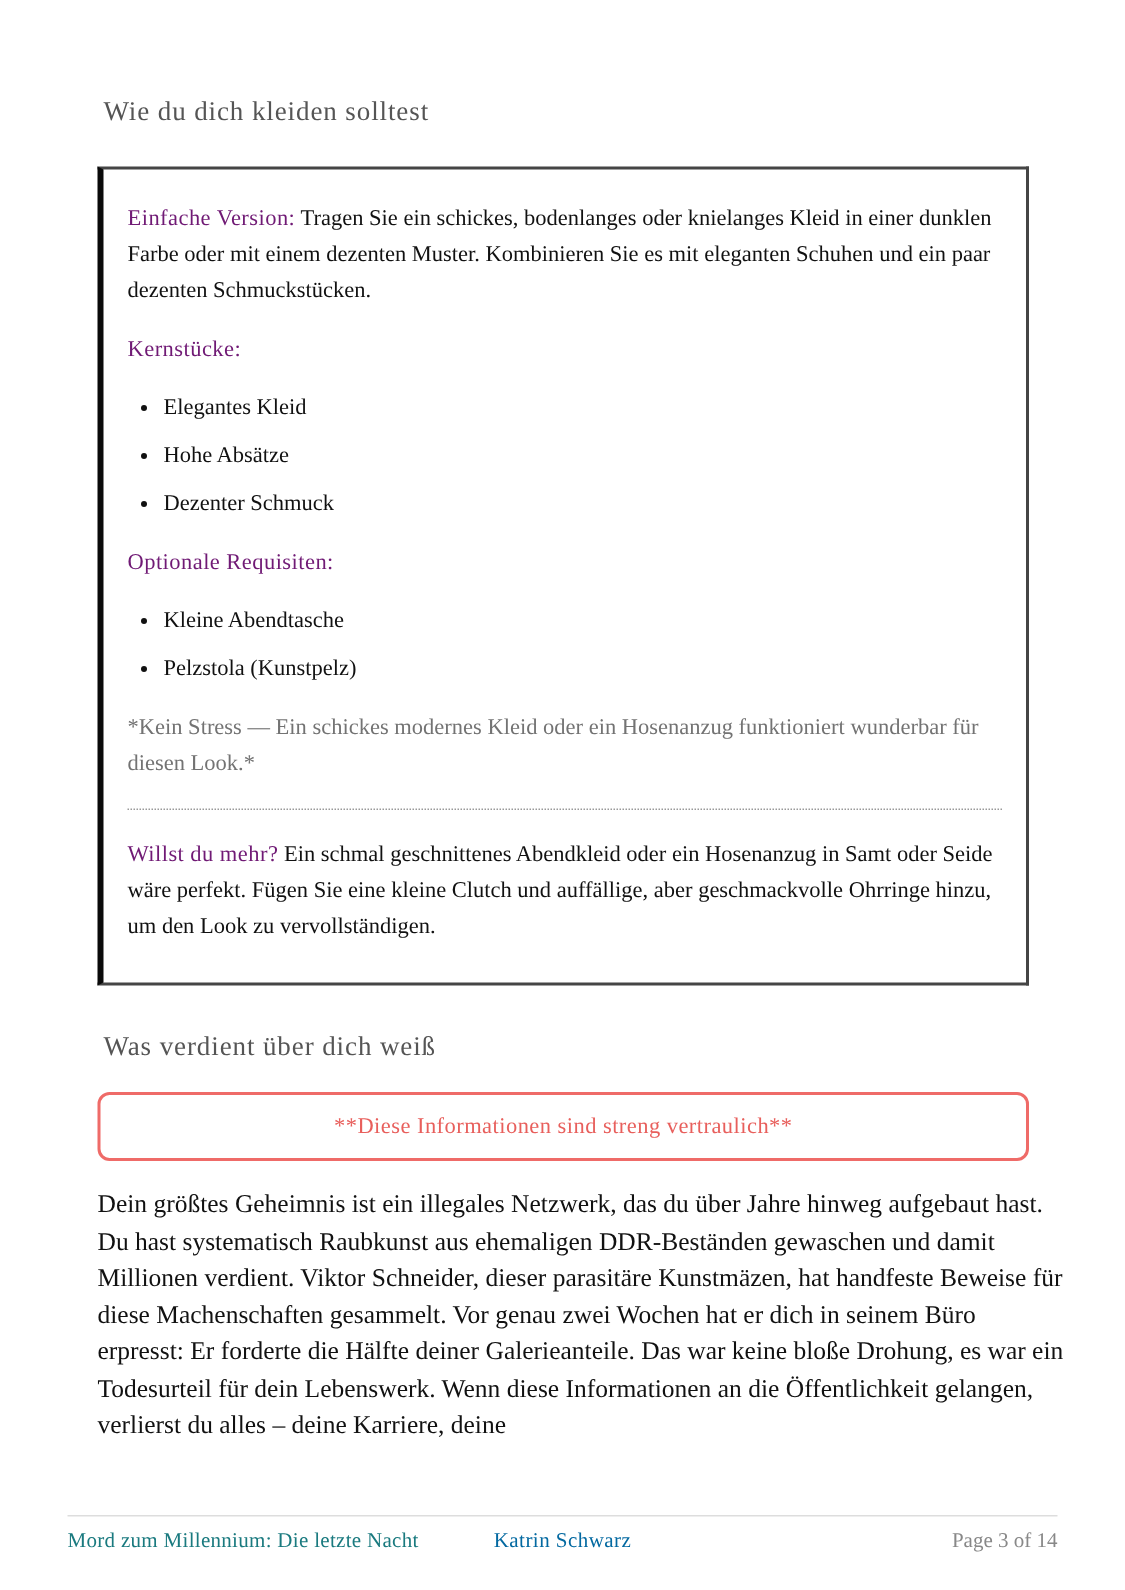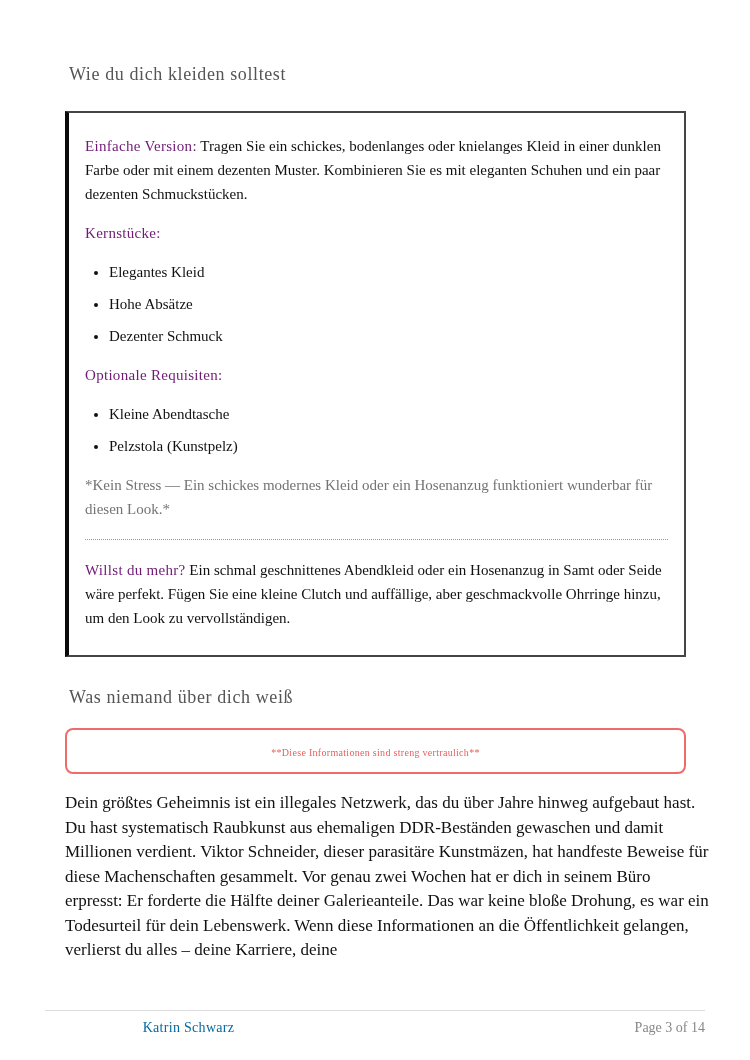--- a/index.html
+++ b/index.html
@@ -58,21 +58,21 @@
 
   .confidential-box {
     border: 2px solid #ef6b68;
     border-radius: 8px;
     text-align: center;
     padding: 12px 10px;
     margin: 20px 0 17px 0;
   }
   .confidential-text {
     color: #e85f5c;
-    font-size: 10px;
+    font-size: 15px;
     letter-spacing: 0.3px;
   }
 
   .secret-paragraph {
     font-size: 17px;
     line-height: 24.5px;
     margin: 0 -25px 0 0;
   }
 
   .footer {
@@ -128,26 +128,27 @@
 
     <hr class="dotted-divider">
 
     <p>
       <span class="label">Willst du mehr?</span>
       <span>Ein schmal geschnittenes Abendkleid oder ein Hosenanzug in Samt oder Seide wäre perfekt. Fügen Sie eine kleine Clutch und auffällige, aber geschmackvolle Ohrringe hinzu, um den Look zu vervollständigen.</span>
     </p>
 
   </div>
 
-  <h2 class="section-title">Was niemand über dich weiß</h2>
+  <h2 class="section-title">Was verdient über dich weiß</h2>
 
   <div class="confidential-box">
     <span class="confidential-text">**Diese Informationen sind streng vertraulich**</span>
   </div>
 
   <p class="secret-paragraph">Dein größtes Geheimnis ist ein illegales Netzwerk, das du über Jahre hinweg aufgebaut hast. Du hast systematisch Raubkunst aus ehemaligen DDR-Beständen gewaschen und damit Millionen verdient. Viktor Schneider, dieser parasitäre Kunstmäzen, hat handfeste Beweise für diese Machenschaften gesammelt. Vor genau zwei Wochen hat er dich in seinem Büro erpresst: Er forderte die Hälfte deiner Galerieanteile. Das war keine bloße Drohung, es war ein Todesurteil für dein Lebenswerk. Wenn diese Informationen an die Öffentlichkeit gelangen, verlierst du alles – deine Karriere, deine</p>
 
 </div>
 
 <div class="footer">
+  <span class="footer-left">Mord zum Millennium: Die letzte Nacht</span>
   <span class="footer-center">Katrin Schwarz</span>
   <span class="footer-right">Page 3 of 14</span>
 </div>
 
 </body></html>

